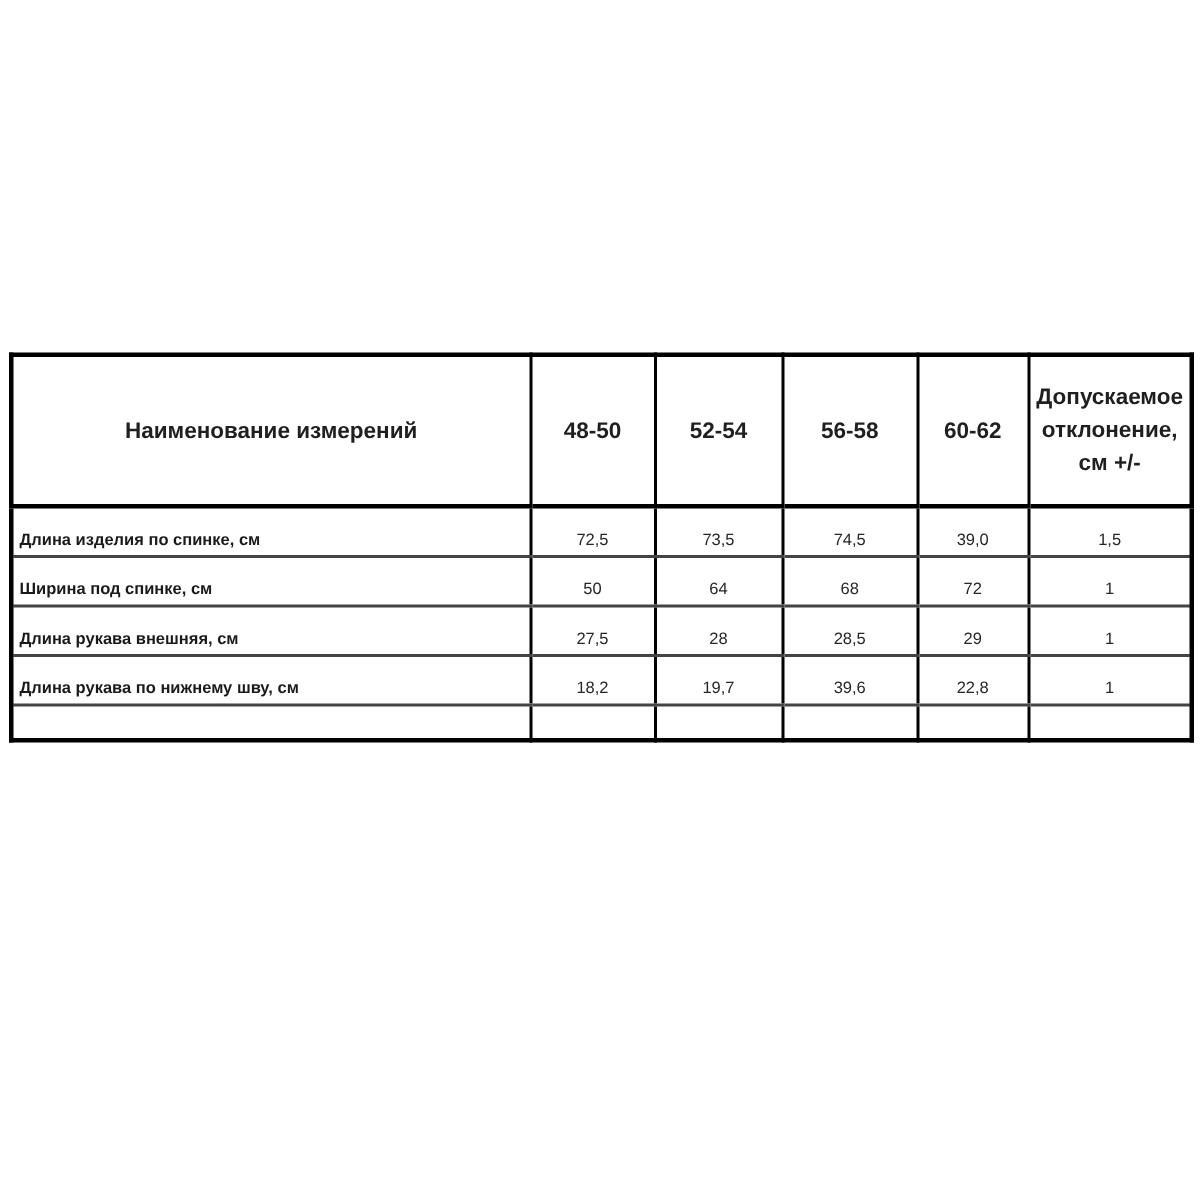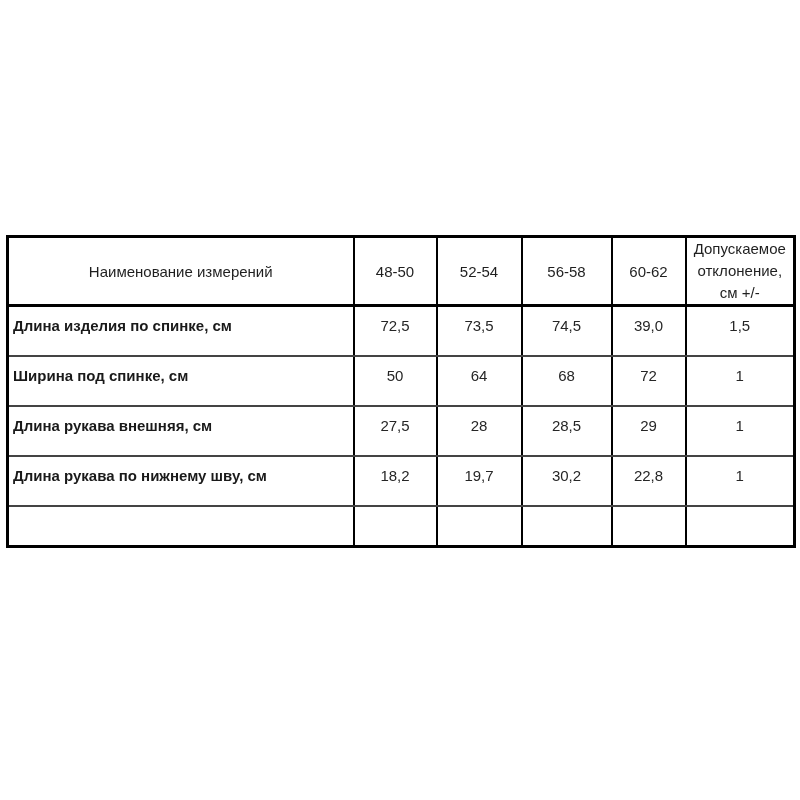--- a/index.html
+++ b/index.html
@@ -23,35 +23,35 @@
   .size-table th, .size-table td {
     border-left: 2px solid #000000;
     overflow: hidden;
     white-space: normal;
   }
   .size-table th:first-child, .size-table td:first-child { border-left: none; }
   .size-table thead th {
     height: 66px;
     vertical-align: middle;
     text-align: center;
-    font-weight: normal;
+    font-weight: bold;
     font-size: 15px;
     border-bottom: 3px solid #000000;
     padding: 0 3px;
   }
   .size-table thead th.dev-col {
-    font-weight: normal;
+    font-weight: bold;
     line-height: 22px;
-    padding: 0 4px;
+    padding: 16px 4px;
   }
   .size-table tbody td {
     height: 27px;
-    font-size: 15px;
+    font-size: 11px;
     vertical-align: bottom;
-    padding: 0 0 21px 0;
+    padding: 0 0 4px 0;
     text-align: center;
     border-bottom: 2px solid #444444;
     color: #262626;
   }
   .size-table tbody td.name-col {
     text-align: left;
     font-weight: bold;
     padding-left: 4px;
     color: #1a1a1a;
   }
@@ -106,21 +106,21 @@
           <td class="size-col">27,5</td>
           <td class="size-col">28</td>
           <td class="size-col">28,5</td>
           <td class="size-col">29</td>
           <td class="dev-col">1</td>
         </tr>
         <tr>
           <td class="name-col">Длина рукава по нижнему шву, см</td>
           <td class="size-col">18,2</td>
           <td class="size-col">19,7</td>
-          <td class="size-col">30,2</td>
+          <td class="size-col">39,6</td>
           <td class="size-col">22,8</td>
           <td class="dev-col">1</td>
         </tr>
         <tr class="empty-row">
           <td class="name-col"></td>
           <td class="size-col"></td>
           <td class="size-col"></td>
           <td class="size-col"></td>
           <td class="size-col"></td>
           <td class="dev-col"></td>

